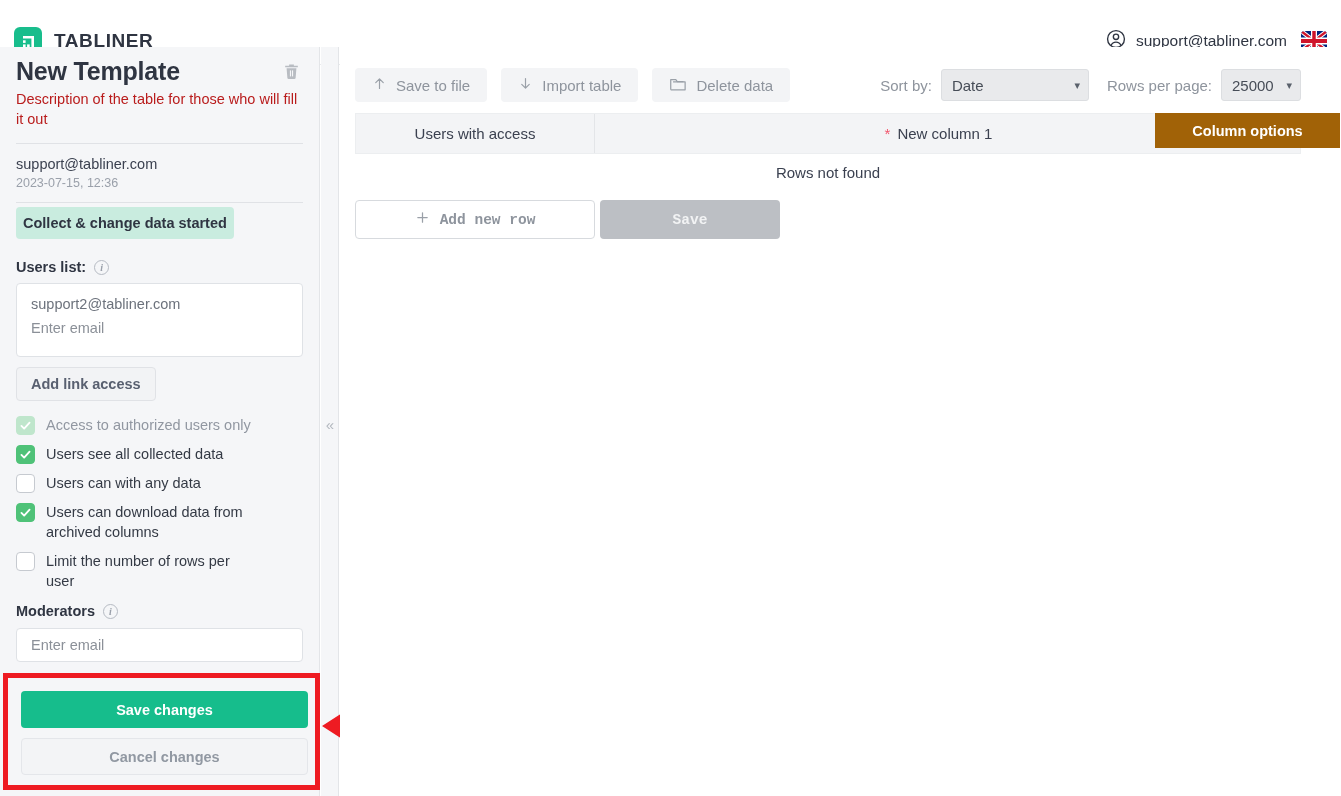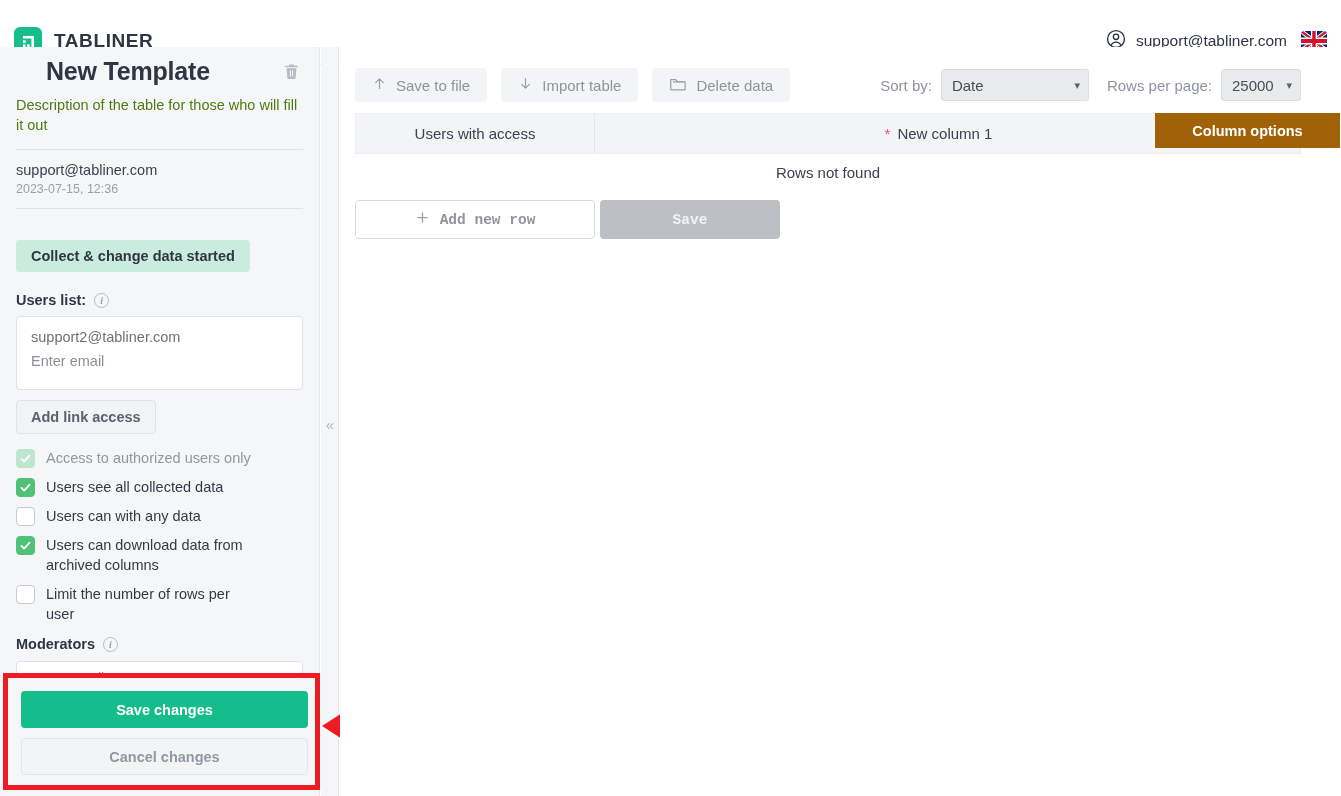--- a/index.html
+++ b/index.html
@@ -53,36 +53,36 @@
     position: absolute; left: 322px; top: 410px; width: 16px; height: 28px;
     display: flex; align-items: center; justify-content: center;
     color: #b3b8bf; font-size: 15px; line-height: 1;
   }
   .main {
     position: absolute; left: 340px; top: 47px; right: 0; bottom: 0;
     background: #ffffff;
   }
 
   
-  .side-head { display: flex; align-items: center; padding-top: 10px; margin-left: 30px; }
+  .side-head { display: flex; align-items: center; padding-top: 10px; }
   .side-title { font-size: 25px; font-weight: bold; color: #2f3542; letter-spacing: -0.2px; }
   .trash-btn { margin-left: auto; width: 24px; height: 24px; display: flex;
                align-items: center; justify-content: center; }
   .side-desc {
-    font-size: 14.5px; color: #4d7c0f; line-height: 1.35; margin-top: 10px;
+    font-size: 14.5px; color: #b91c1c; line-height: 1.35; margin-top: 4px;
     max-width: 288px;
   }
   .hr { height: 1px; background: #e0e2e6; margin: 14px 0 0 0; }
   .owner-block { padding-top: 12px; }
   .owner-email { font-size: 14.5px; color: #3b4150; }
   .owner-date { font-size: 12.5px; color: #9aa0aa; margin-top: 4px; }
   .badge {
     display: inline-block; background: #c9ecdf; color: #2f3542;
     font-size: 14.5px; font-weight: bold; border-radius: 4px;
-    padding: 8px 15px; margin-top: 31px;
+    padding: 8px 7px; margin-top: 4px;
   }
   .field-label {
     font-size: 14.5px; font-weight: bold; color: #2f3542;
     display: flex; align-items: center; gap: 8px; margin-top: 20px;
   }
   .info-icon {
     width: 15px; height: 15px; border-radius: 50%; border: 1.3px solid #b6bbc3;
     color: #9aa0aa; font-size: 10px; line-height: 13px; text-align: center;
     font-style: italic; font-family: "Liberation Serif", serif; flex: none;
   }

